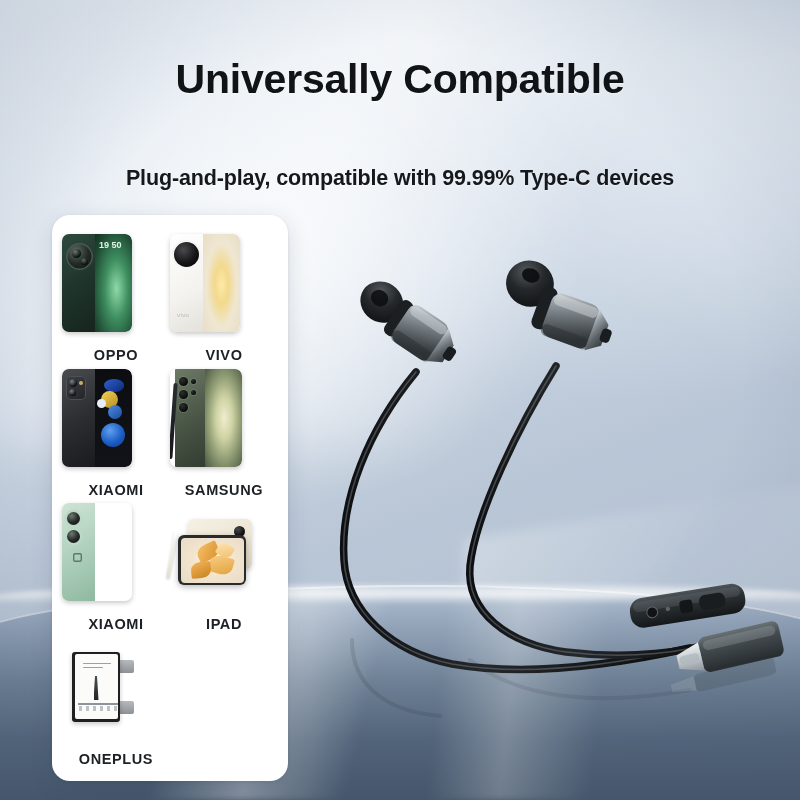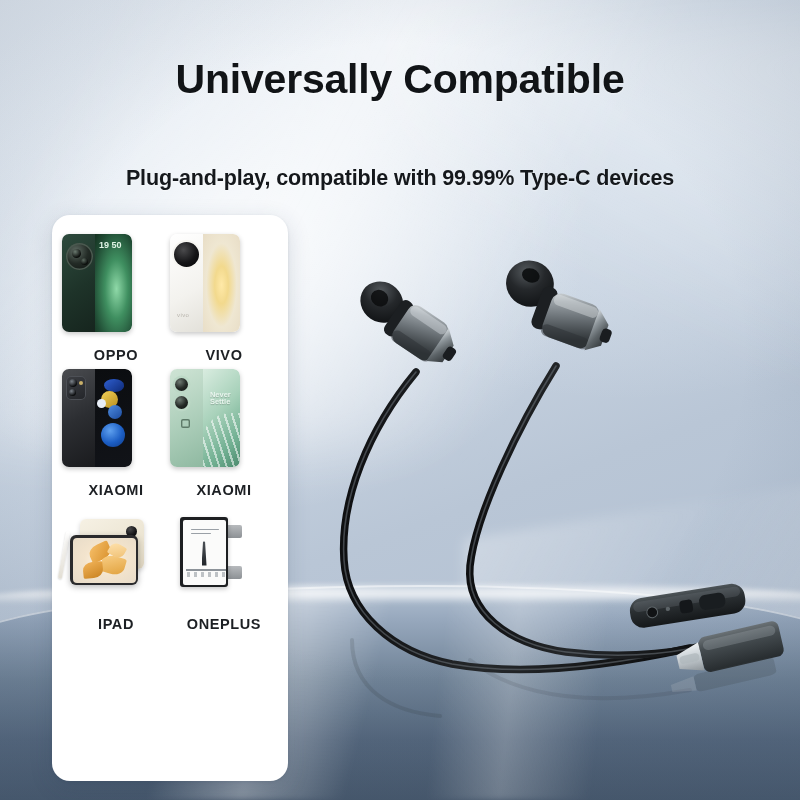--- a/index.html
+++ b/index.html
@@ -367,33 +367,47 @@
             <div class="blob b2"></div>
             <div class="blob b3"></div>
             <div class="blob b4"></div>
             <div class="blob b5"></div>
           </div>
         </div>
       </div>
       <div class="brand-label">XIAOMI</div>
     </div>
 
+    <div class="brand-cell">
+      <div class="dev-wrap">
+        <div class="phone samsung">
+          <div class="stylus"></div>
+          <div class="pb-back">
+            <div class="lenses">
+                <i></i>
+                <i></i>
+                <i></i>
+                <i></i>
+                <i></i>
+              </div>
+          </div>
+          <div class="pb-front"></div>
+        </div>
+      </div>
+      <div class="brand-label">SAMSUNG</div>
+    </div>
 
 
     <div class="brand-cell">
       <div class="dev-wrap">
         <div class="phone oneplus">
           <div class="pb-back">
             <div class="bump"></div>
             <div class="bump"></div>
             <div class="oplogo"></div>
-          </div>
-          <div class="pb-front">
-            <div class="wave"></div>
-            <div class="ns">Never Settle</div>
           </div>
         </div>
       </div>
       <div class="brand-label">XIAOMI</div>
     </div>
 
     <div class="brand-cell">
       <div class="dev-wrap">
         <div class="tablet">
           <div class="pen"></div>

